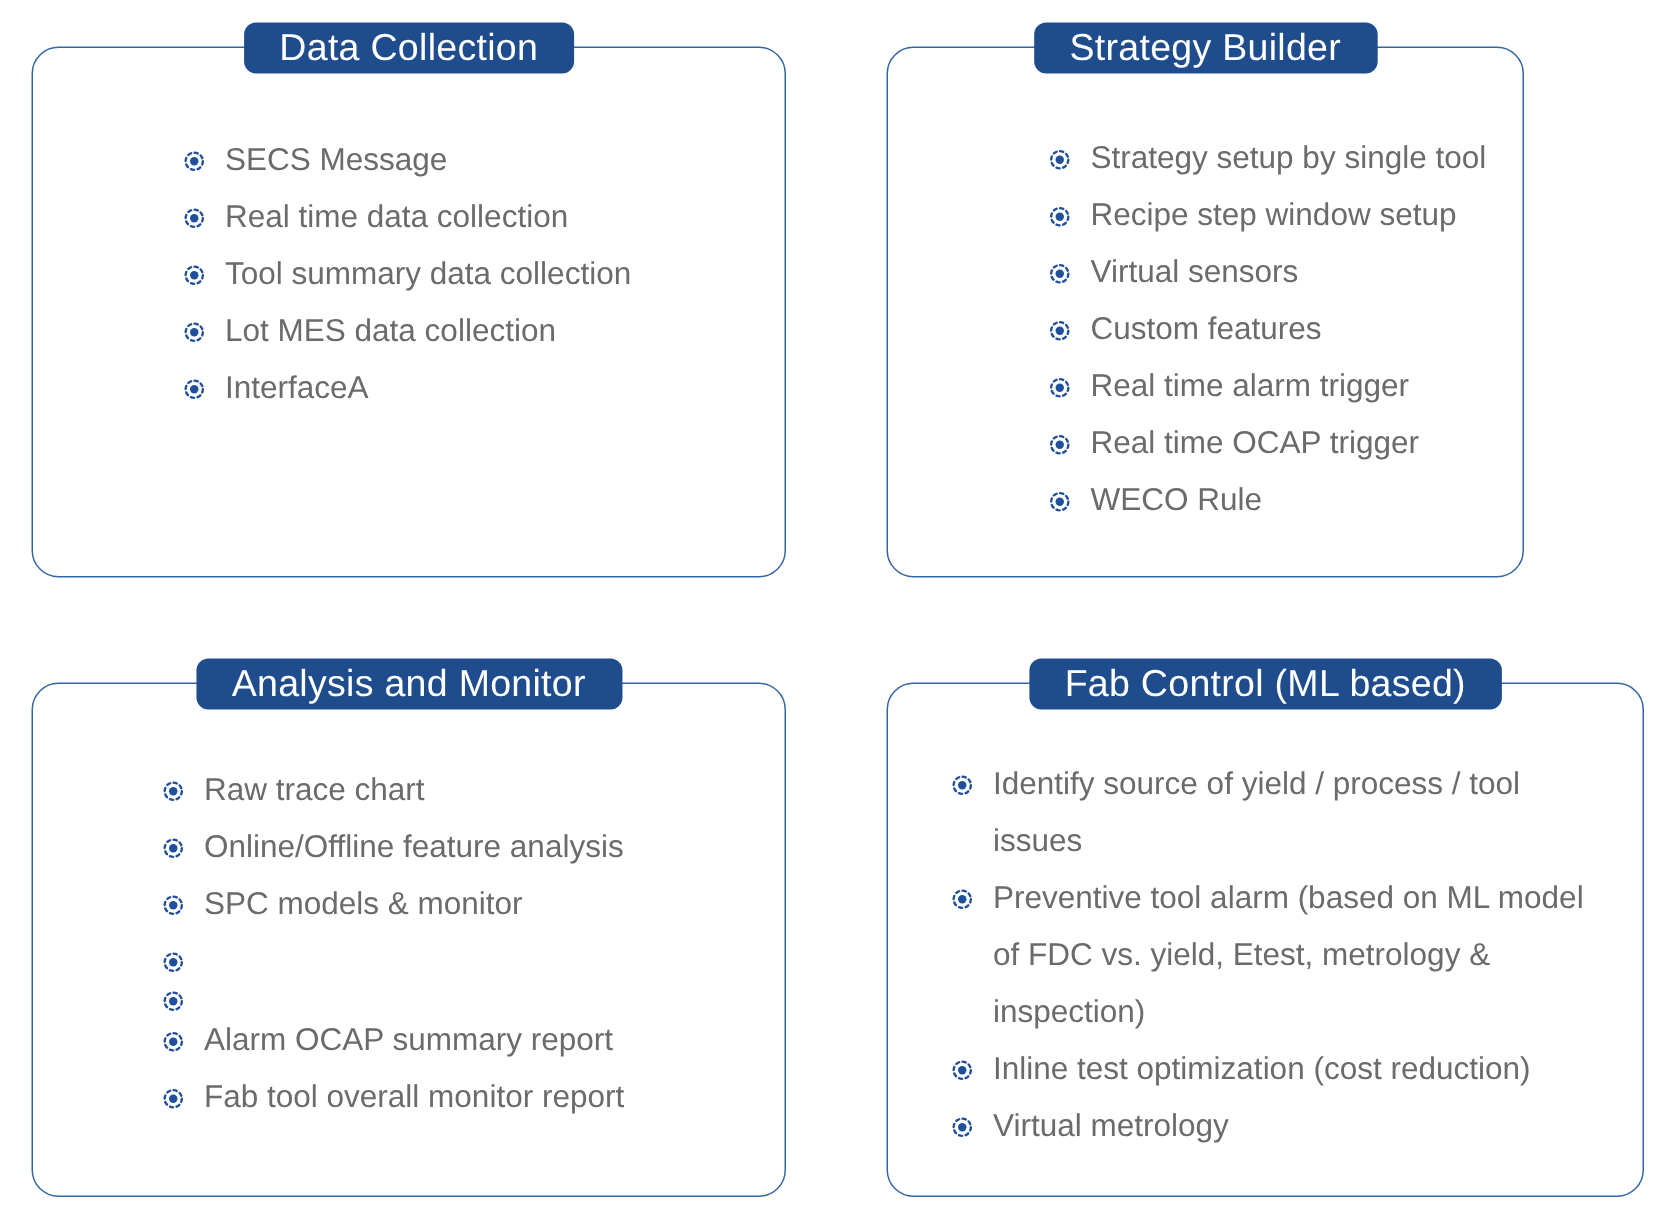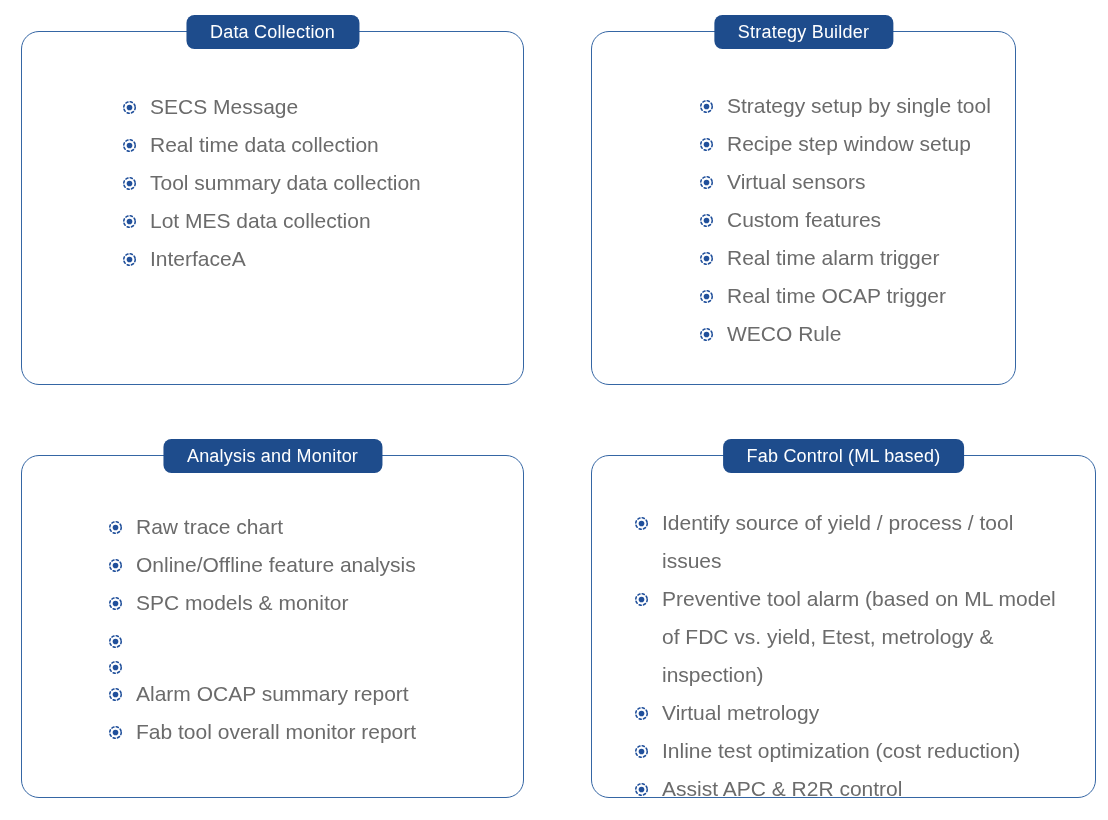--- a/index.html
+++ b/index.html
@@ -31,21 +31,21 @@
   .p3{left:591px; top:455px; width:505px; height:343px;}
   .badge{
     position:absolute;
     top:-17px;left:50%;
     transform:translateX(-50%);
     height:34px;
     display:flex;align-items:center;
     padding:0 24px;
     background:var(--badge-bg);
     color:var(--badge-text);
-    font-size:18px;
+    font-size:25px;
     font-weight:500;
     letter-spacing:.2px;
     border-radius:8px;
     white-space:nowrap;
   }
   ul.items{
     list-style:none;
     margin:0;
     padding:0;
   }
@@ -302,38 +302,29 @@
     <span class="item-text">Preventive tool alarm (based on ML model of FDC vs. yield, Etest, metrology &amp; inspection)</span>
   </li>
 
   <li class="item">
     <span class="bullet">
       <svg viewBox="0 0 16 16" aria-hidden="true">
         <circle cx="8" cy="8" r="6.1" fill="none" stroke="currentColor" stroke-width="1.7" stroke-dasharray="2.3 2.5" stroke-linecap="round"></circle>
         <circle cx="8" cy="8" r="3" fill="currentColor"></circle>
       </svg>
     </span>
+    <span class="item-text">Inline test optimization (cost reduction)</span>
+  </li>
+
+  <li class="item">
+    <span class="bullet">
+      <svg viewBox="0 0 16 16" aria-hidden="true">
+        <circle cx="8" cy="8" r="6.1" fill="none" stroke="currentColor" stroke-width="1.7" stroke-dasharray="2.3 2.5" stroke-linecap="round"></circle>
+        <circle cx="8" cy="8" r="3" fill="currentColor"></circle>
+      </svg>
+    </span>
     <span class="item-text">Virtual metrology</span>
   </li>
 
-  <li class="item">
-    <span class="bullet">
-      <svg viewBox="0 0 16 16" aria-hidden="true">
-        <circle cx="8" cy="8" r="6.1" fill="none" stroke="currentColor" stroke-width="1.7" stroke-dasharray="2.3 2.5" stroke-linecap="round"></circle>
-        <circle cx="8" cy="8" r="3" fill="currentColor"></circle>
-      </svg>
-    </span>
-    <span class="item-text">Inline test optimization (cost reduction)</span>
-  </li>
-
-  <li class="item">
-    <span class="bullet">
-      <svg viewBox="0 0 16 16" aria-hidden="true">
-        <circle cx="8" cy="8" r="6.1" fill="none" stroke="currentColor" stroke-width="1.7" stroke-dasharray="2.3 2.5" stroke-linecap="round"></circle>
-        <circle cx="8" cy="8" r="3" fill="currentColor"></circle>
-      </svg>
-    </span>
-    <span class="item-text">Assist APC &amp; R2R control</span>
-  </li>
 </ul>
   </section>
 
 </main>
 
 </body></html>

